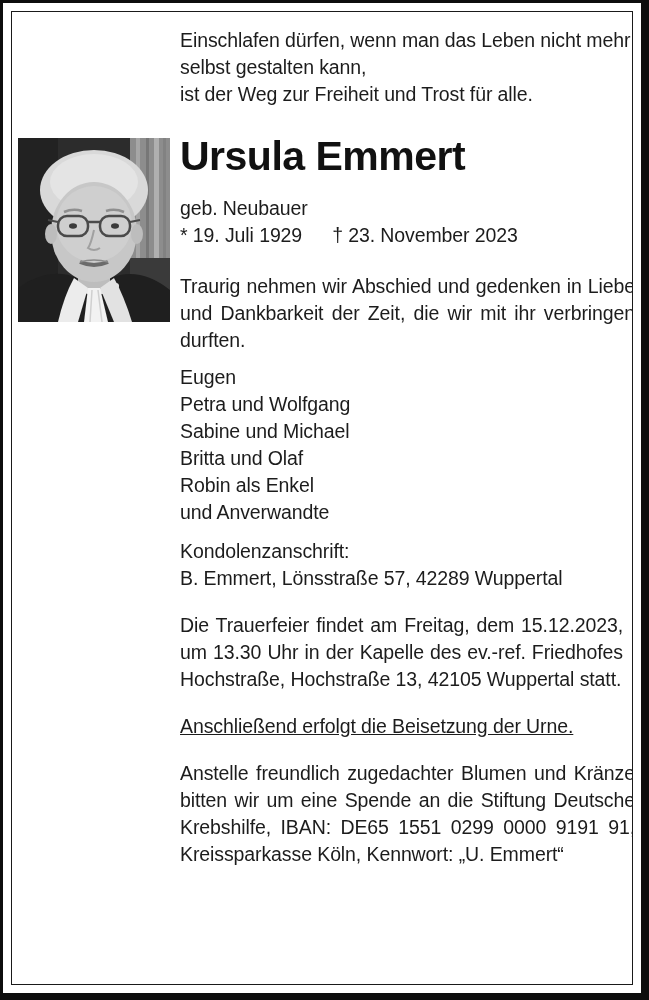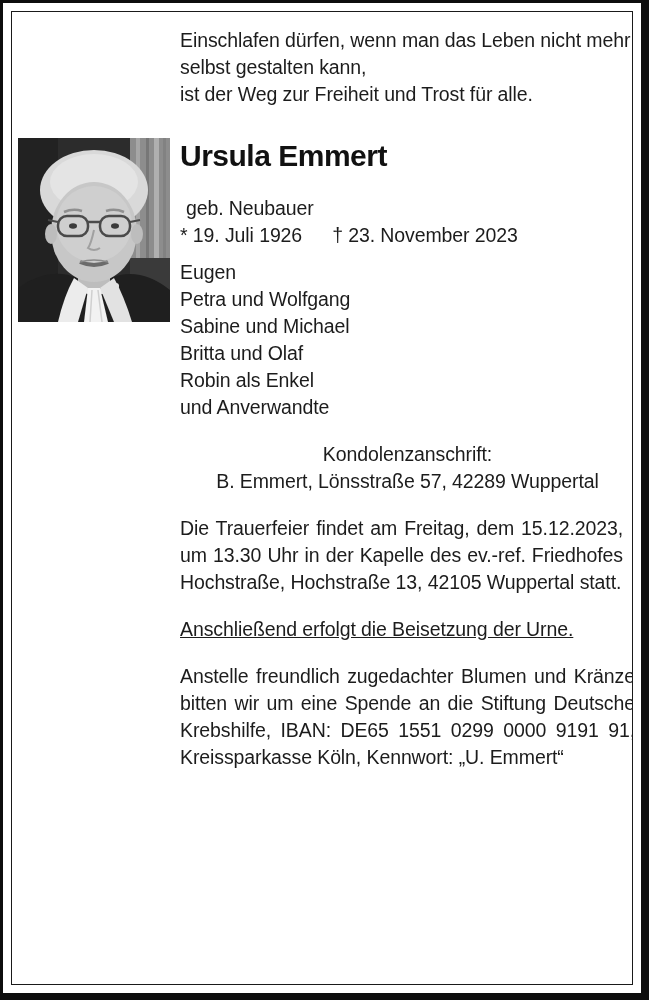--- a/index.html
+++ b/index.html
@@ -49,28 +49,28 @@
     top: 0;
     width: 455px;
     color: #1c1c1c;
     font-size: 19.5px;
     line-height: 27px;
     letter-spacing: -0.1px;
   }
   .multiline { white-space: pre-line; }
   .justified { text-align: justify; }
   .quote      { margin: 15px 0 0 0; }
-  .name       { margin: 25px 0 16px 0; font-size: 30px; line-height: 46px; font-weight: bold; letter-spacing: -0.5px; color: #111; }
-  .maiden     { margin: 5px 0 0 6px; }
+  .name       { margin: 25px 0 16px 0; font-size: 41px; line-height: 46px; font-weight: bold; letter-spacing: -0.5px; color: #111; }
+  .maiden     { margin: 5px 0 0 0; }
   .dates      { margin: 0; }
   .dates .death-part { margin-left: 30px; }
   .sym { display: inline-block; }
   .farewell   { margin: 24px 0 0 0; }
   .mourners   { margin: 10px 0 0 0; }
-  .condolence { margin: 20px 0 0 0; text-align: center; }
+  .condolence { margin: 12px 0 0 0; }
   .service    { margin: 20px 12px 0 0; }
   .urn        { margin: 20px 0 0 0; text-decoration: underline; }
   .donation   { margin: 20px 0 0 0; }
   .thanks     { margin: 16px 0 0 0; }
 </style>
 </head>
 <body>
 
 <div class="page">
   <div class="frame-outer">
@@ -137,22 +137,23 @@
 
       <div class="text-col">
         <p class="quote multiline">Einschlafen dürfen, wenn man das Leben nicht mehr
 selbst gestalten kann,
 ist der Weg zur Freiheit und Trost für alle.</p>
 
         <h1 class="name">Ursula Emmert</h1>
 
         <p class="maiden">geb. Neubauer</p>
 
-        <p class="dates"><span class="birth-part"><span class="sym">*</span> <span>19. Juli 1926</span></span><span class="death-part"><span class="sym">†</span> <span>23. November 2023</span></span></p>
+        <p class="dates"><span class="birth-part"><span class="sym">*</span> <span>19. Juli 1929</span></span><span class="death-part"><span class="sym">†</span> <span>23. November 2023</span></span></p>
 
+        <p class="farewell justified">Traurig nehmen wir Abschied und gedenken in Liebe und Dankbarkeit der Zeit, die wir mit ihr verbringen durften.</p>
 
         <p class="mourners multiline">Eugen
 Petra und Wolfgang
 Sabine und Michael
 Britta und Olaf
 Robin als Enkel
 und Anverwandte</p>
 
         <p class="condolence multiline">Kondolenzanschrift:
 B. Emmert, Lönsstraße 57, 42289 Wuppertal</p>

